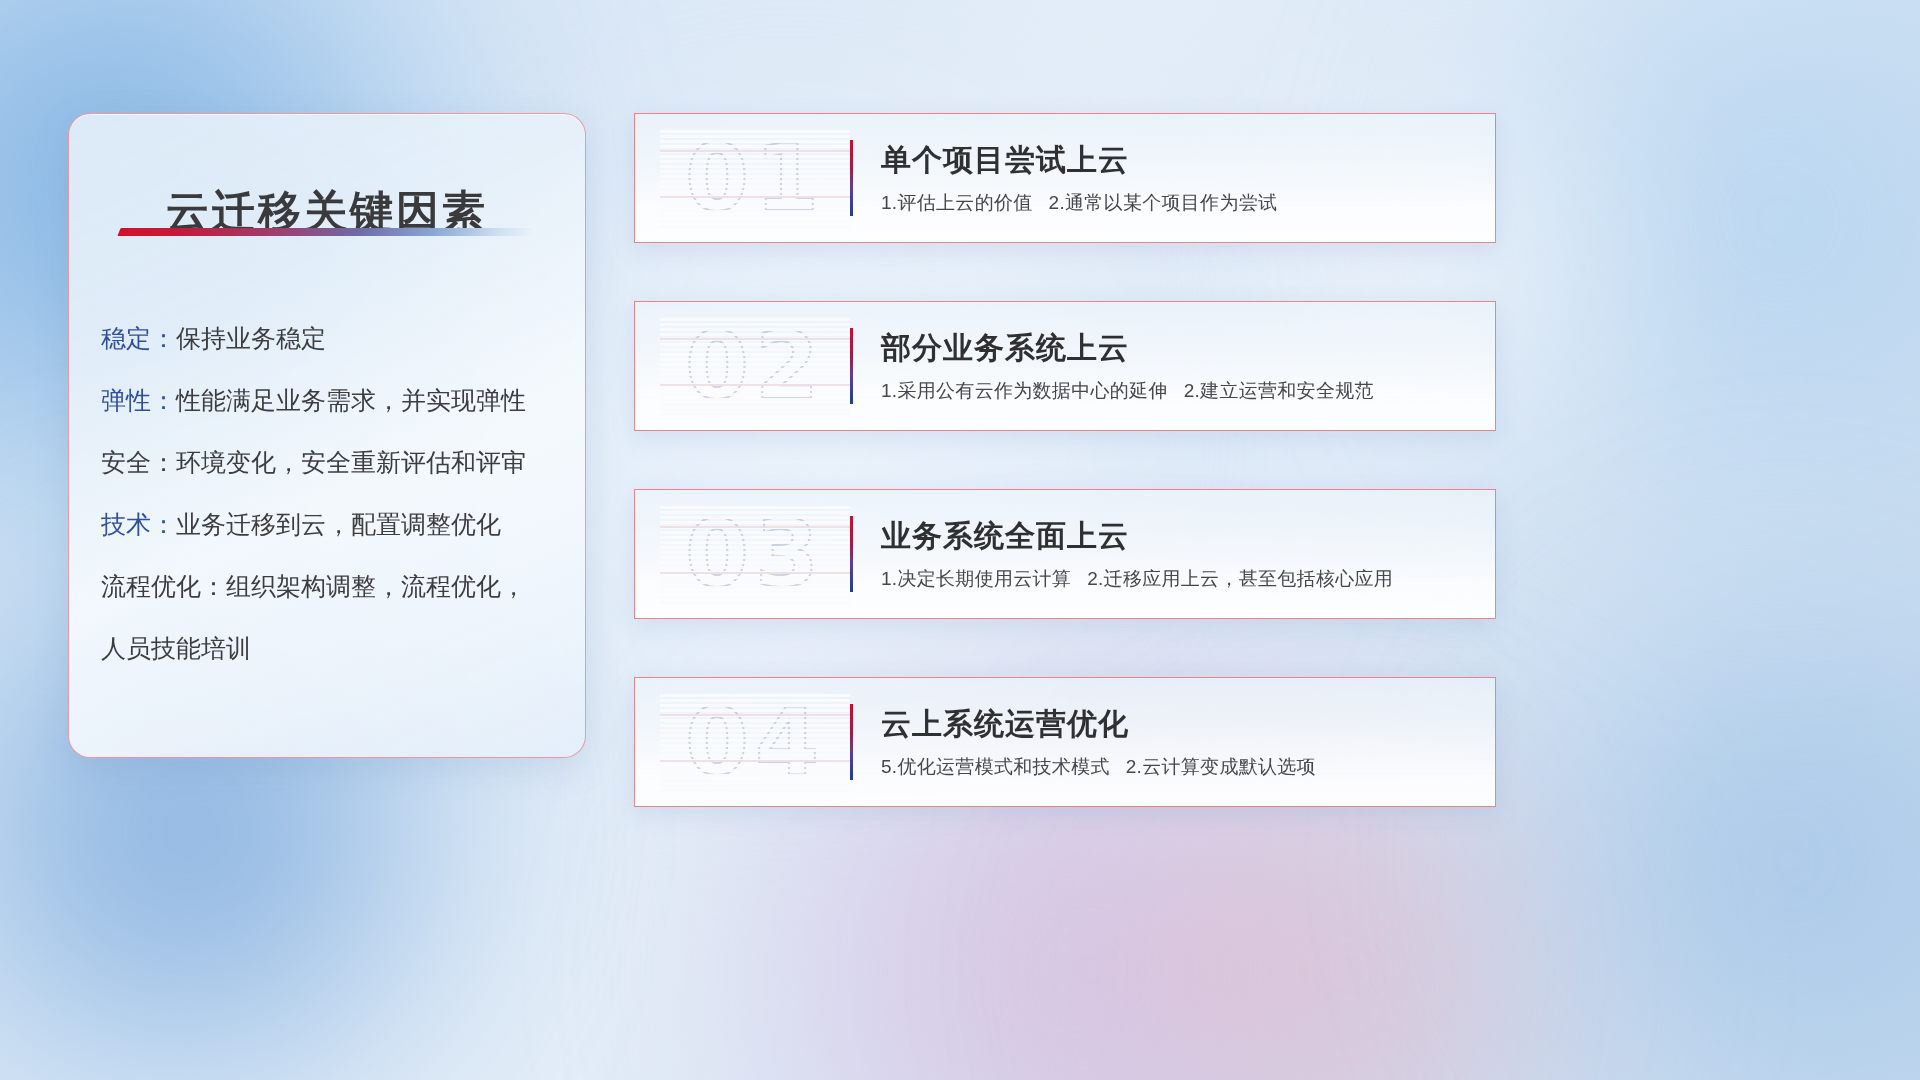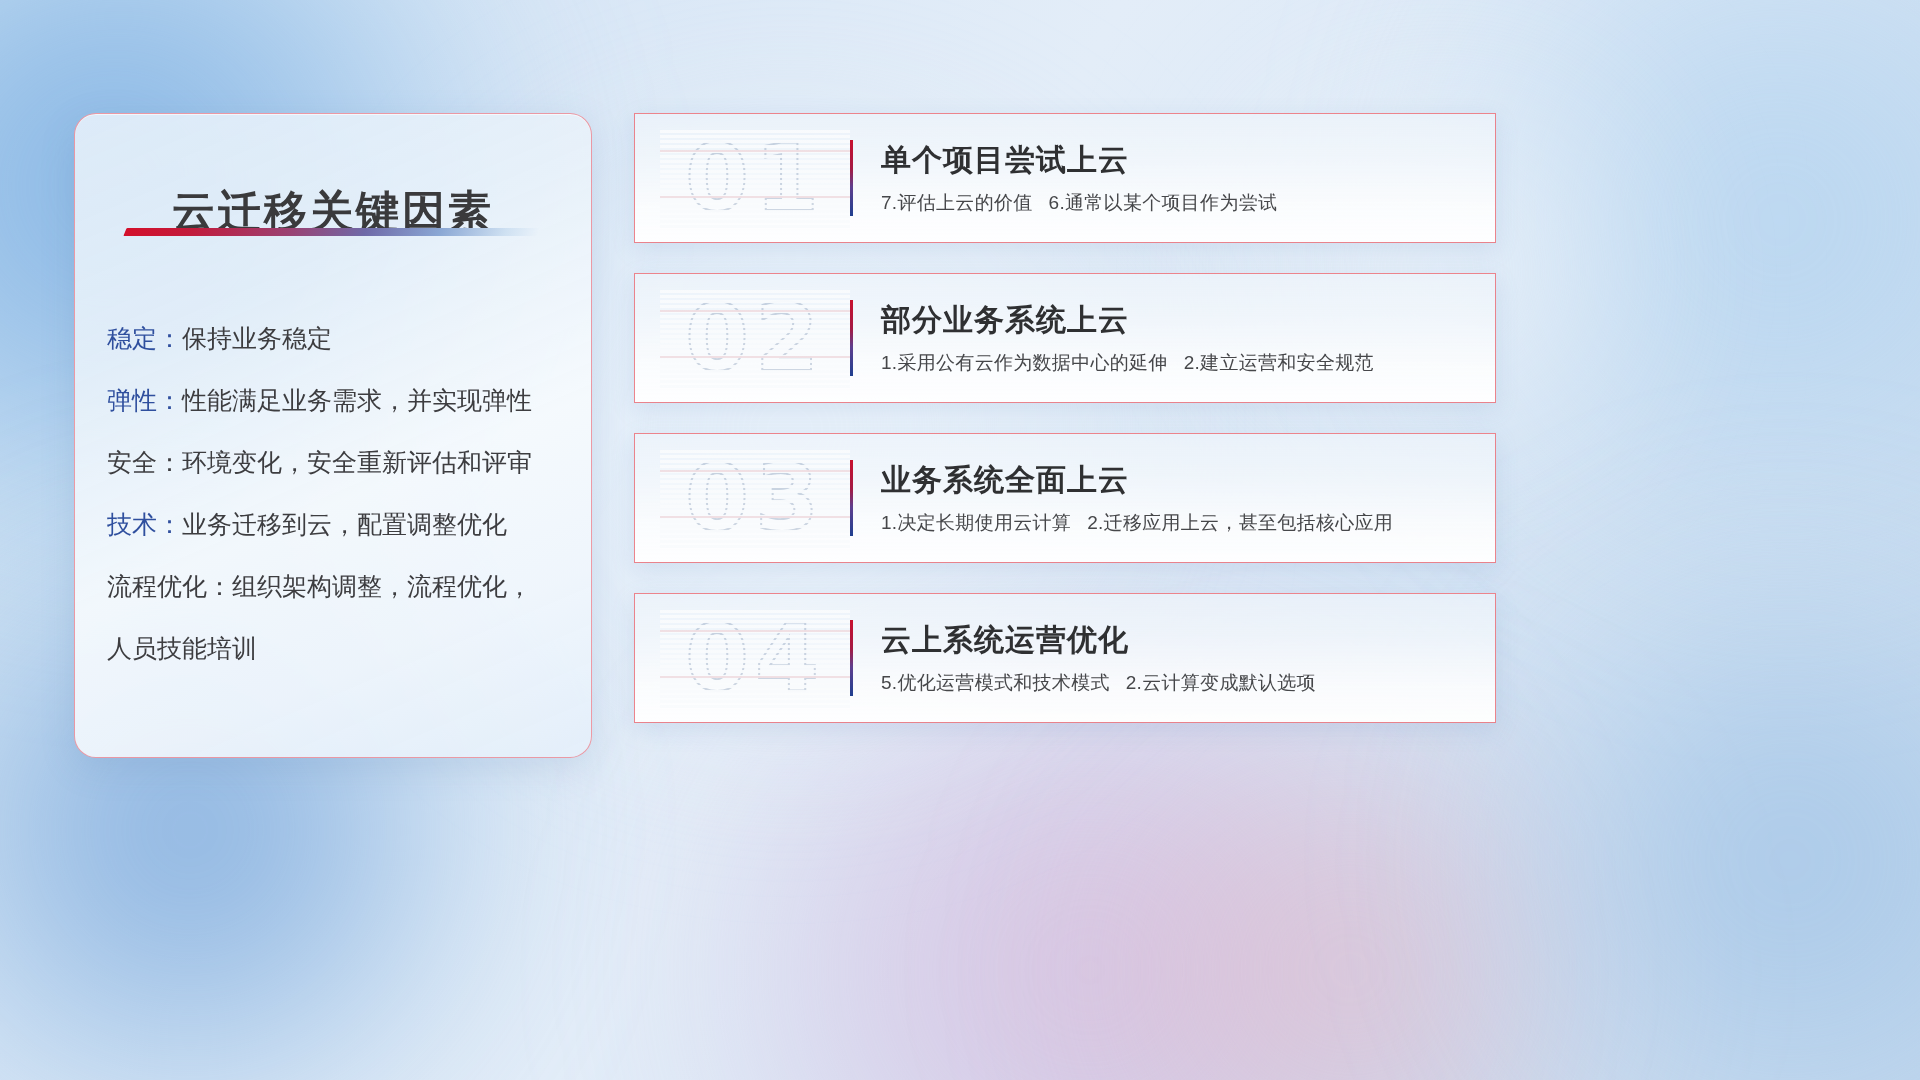--- a/index.html
+++ b/index.html
@@ -28,21 +28,21 @@
       background:radial-gradient(circle at 50% 50%,rgba(168,206,238,.7),rgba(190,218,242,.25) 58%,rgba(190,218,242,0) 78%);}
   .b6{left:1480px;top:540px;width:620px;height:640px;
       background:radial-gradient(circle at 50% 50%,rgba(140,182,224,.62),rgba(170,205,235,.22) 60%,rgba(170,205,235,0) 78%);}
   .b7{left:420px;top:120px;width:740px;height:620px;
       background:radial-gradient(circle at 50% 50%,rgba(236,244,252,.85),rgba(236,244,252,.25) 60%,rgba(236,244,252,0) 78%);}
   .b8{left:1180px;top:60px;width:520px;height:420px;
       background:radial-gradient(circle at 50% 50%,rgba(248,250,253,.75),rgba(248,250,253,0) 70%);}
 
   
   #left-panel{
-    position:absolute;left:74px;top:113px;width:516px;height:643px;
+    position:absolute;left:68px;top:113px;width:516px;height:643px;
     border-radius:22px;
     background:linear-gradient(157deg,rgba(226,238,249,.93) 0%,rgba(233,242,250,.88) 30%,rgba(246,250,253,.92) 58%,rgba(240,246,252,.92) 78%,rgba(228,239,250,.9) 100%);
     border:1.6px solid rgba(236,128,140,.78);
     box-shadow:0 10px 34px rgba(90,130,180,.17), inset 0 1px 0 rgba(255,255,255,.6);
     overflow:hidden;
   }
   #panel-title{
     position:absolute;left:0;right:0;top:40px;
     text-align:center;
     font-size:43px;font-weight:700;color:#3a3a3c;
@@ -59,21 +59,21 @@
   }
   .p-line{
     font-size:25px;line-height:62px;color:#3d3d40;white-space:nowrap;font-family:Liberation Mono, monospace;
   }
   .p-key{color:#2f4f9e;}
   .p-key.dark{color:#3d3d40;text-align:right;}
 
   
   #cards{position:absolute;left:634px;top:113px;width:862px;}
   .card{
-    position:relative;height:128px;margin-bottom:30px;
+    position:relative;height:128px;margin-bottom:58px;
     border:1.4px solid rgba(233,110,120,.85);
     background:
       linear-gradient(180deg,rgba(238,244,251,.72) 0%,rgba(244,248,252,.8) 35%,rgba(252,253,254,.93) 72%,rgba(255,255,255,.97) 100%);
     box-shadow:0 7px 22px rgba(95,135,185,.15);
     display:flex;align-items:center;
   }
   .card:last-child{margin-bottom:4px;}
 
   .ghost-num{
     position:relative;
@@ -148,21 +148,21 @@
 <section id="cards">
     <article class="card">
       <div class="ghost-num">
         <span class="glyph">01</span>
         <span class="stripes"></span>
         <span class="tint"></span>
       </div>
       <div class="divider"></div>
       <div class="card-text">
         <div class="card-title">单个项目尝试上云</div>
-        <div class="card-desc"><span>7.评估上云的价值</span><span class="gap"></span><span>6.通常以某个项目作为尝试</span></div>
+        <div class="card-desc"><span>1.评估上云的价值</span><span class="gap"></span><span>2.通常以某个项目作为尝试</span></div>
       </div>
     </article>
     <article class="card">
       <div class="ghost-num">
         <span class="glyph">02</span>
         <span class="stripes"></span>
         <span class="tint"></span>
       </div>
       <div class="divider"></div>
       <div class="card-text">

